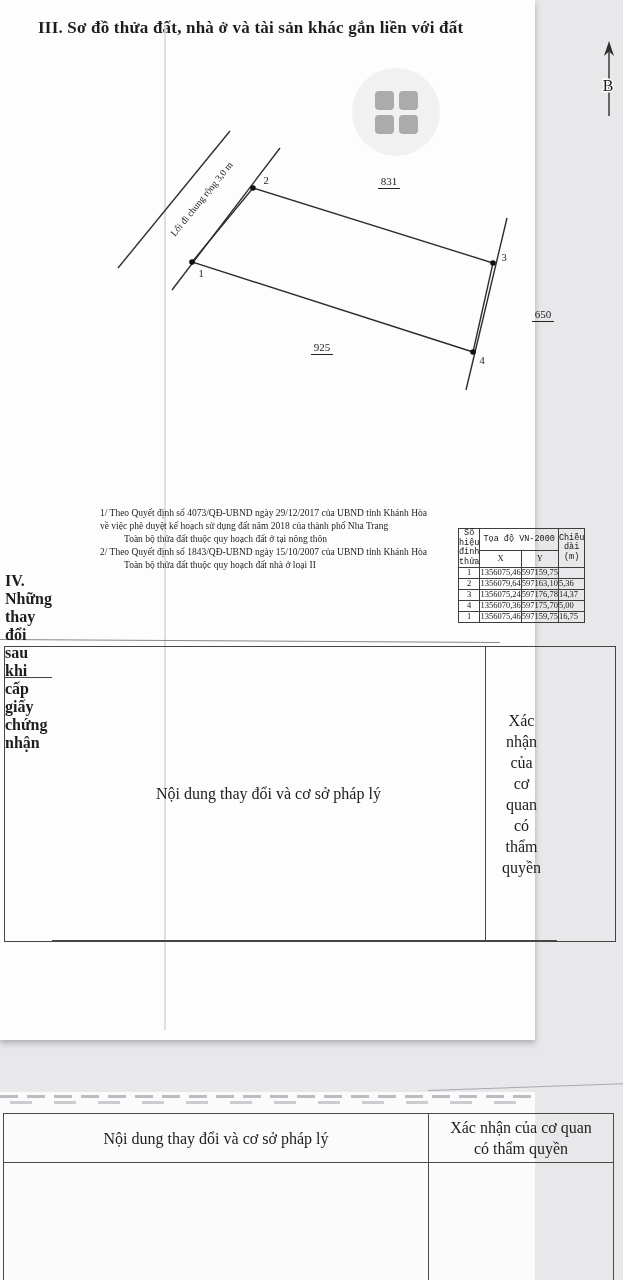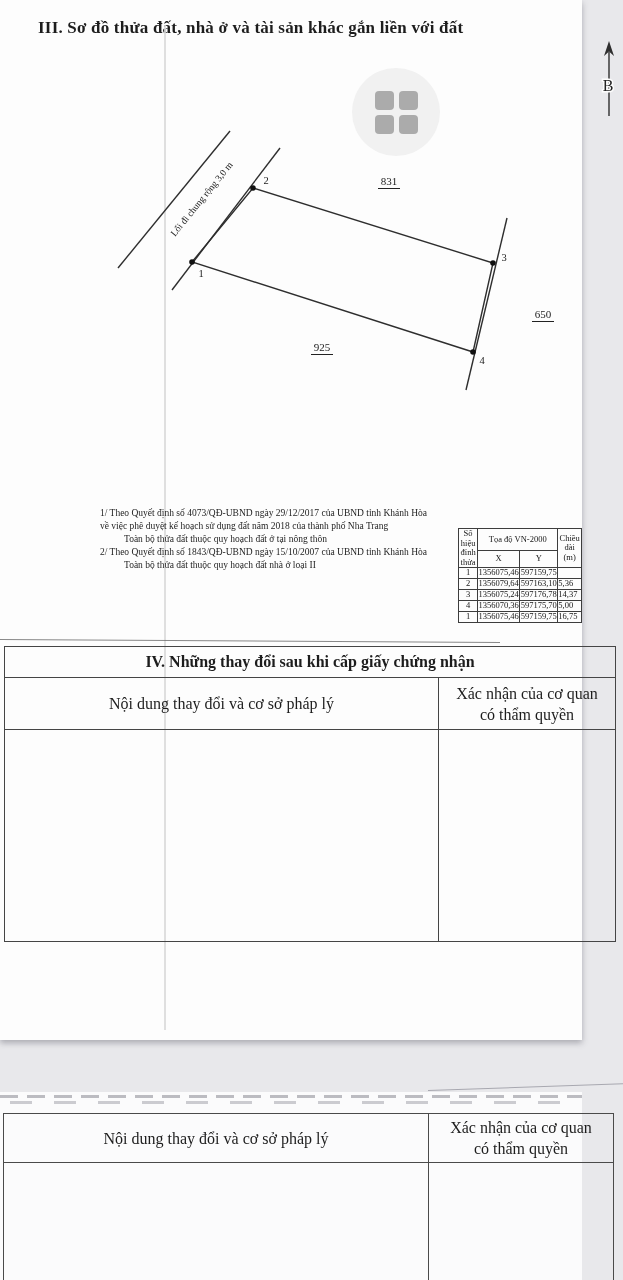--- a/index.html
+++ b/index.html
@@ -2,21 +2,21 @@
 <html><head>
 <meta charset="utf-8">
 <style>
   html,body{margin:0;padding:0;}
   body{
     width:623px;height:1280px;position:relative;overflow:hidden;
     background:#e8e8eb;
     font-family:"Liberation Serif","DejaVu Serif",serif;
     color:#1d1d1d;
   }
-  .page{position:absolute;left:0;width:582px;background:#fdfdfd;}
+  .page{position:absolute;left:0;width:535px;background:#fdfdfd;}
   #page1{top:0;height:1040px;box-shadow:0 3px 6px rgba(70,70,85,.38);}
   #page2{top:1092px;height:188px;background:#fbfbfc;}
 
   
   .doc-title{
     position:absolute;left:38px;top:18px;width:560px;
     font-size:17px;font-weight:bold;letter-spacing:.2px;
   }
   .fold-line{
     position:absolute;left:164px;top:25px;width:2px;height:1005px;
@@ -40,33 +40,33 @@
   .notes p{margin:0;}
   .notes p.indent{padding-left:24px;}
 
   table.coord{
     position:absolute;left:458px;top:528px;border-collapse:collapse;
     font-size:8.5px;line-height:1.12;text-align:center;color:#161616;
   }
   table.coord th,table.coord td{
     border:1px solid #3d3d3d;padding:0;font-weight:normal;vertical-align:middle;
   }
-  table.coord thead tr:first-child{height:16px;}
+  table.coord thead tr:first-child{height:16px;font-family:Liberation Mono, monospace;}
   table.coord thead tr:last-child{height:12px;}
   table.coord tbody tr{height:11px;}
   td.len{text-align:left;padding-right:2px;}
 
   .pre-table-line{
     position:absolute;left:0;top:639px;width:500px;height:1px;
     background:#6a6a6a;transform:rotate(.35deg);transform-origin:left center;opacity:.8;
   }
   .s4{
     position:absolute;left:4px;top:646px;width:612px;height:296px;
     border:1.5px solid #454545;box-sizing:border-box;
-    display:flex;flex-direction:column;
+    display:flex;
   }
   .s4-title{
     height:30px;flex:0 0 30px;border-bottom:1.5px solid #454545;
     display:flex;align-items:center;justify-content:center;
     font-size:16px;font-weight:bold;
   }
   .row2col{display:flex;box-sizing:border-box;}
   .s4-head{flex:0 0 52px;border-bottom:1.5px solid #454545;}
   .s4-body{flex:1 1 auto;}
   .colL{width:434px;flex:0 0 434px;border-right:1.5px solid #454545;box-sizing:border-box;

